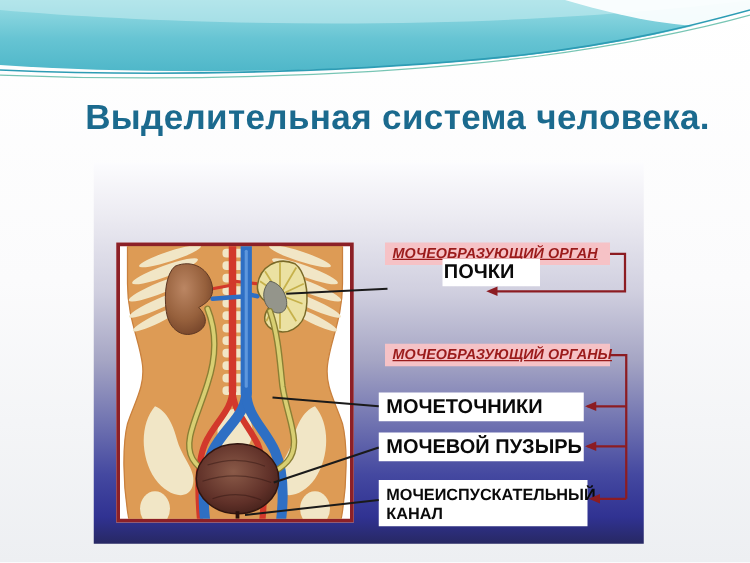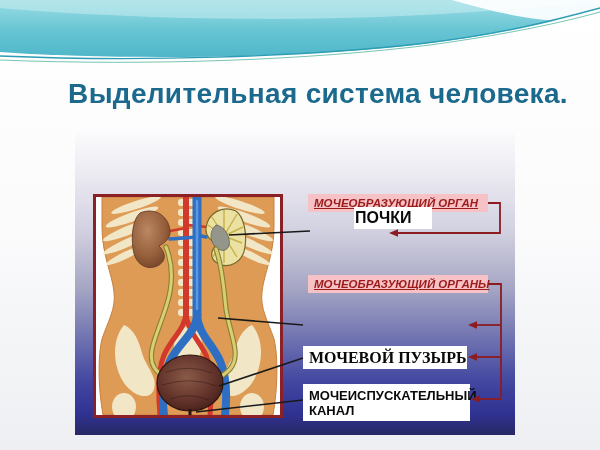--- a/index.html
+++ b/index.html
@@ -43,21 +43,21 @@
   }
   .cat1{left:233px;top:64px;}
   .cat2{left:233px;top:145px;}
   .organ-box{
     position:absolute;background:#ffffff;color:#0a0a0a;
     box-sizing:border-box;display:flex;align-items:center;
     font-weight:bold;white-space:nowrap;
   }
   .box-kidneys{left:235px;top:77px;width:78px;height:22px;padding-left:1px;font-size:16px;margin-left:44px;}
   .box-ureters{left:228px;top:184px;width:164px;height:23px;padding-left:6px;font-size:16px;}
-  .box-bladder{left:228px;top:216px;width:164px;height:23px;padding-left:6px;font-size:16px;font-family:Liberation Serif, serif;}
+  .box-bladder{left:228px;top:216px;width:164px;height:23px;padding-left:6px;font-size:16px;}
   .box-urethra{
     left:228px;top:254px;width:167px;height:37px;padding-left:6px;
     font-size:13px;line-height:15px;white-space:normal;
   }
   .connectors{
     position:absolute;left:0;top:0;width:600px;height:450px;
     pointer-events:none;
   }
 </style>
 </head>
@@ -187,20 +187,21 @@
             <path d="M74,202 Q94,195 113,203"></path>
           </g>
           <path d="M94,212 V218" stroke="#2a120d" stroke-width="3"></path>
         </g>
       </svg>
     </div>
 
     <div class="cat-label cat1">МОЧЕОБРАЗУЮЩИЙ ОРГАН</div>
     <div class="organ-box box-kidneys">ПОЧКИ</div>
     <div class="cat-label cat2">МОЧЕОБРАЗУЮЩИЙ ОРГАНЫ</div>
+    <div class="organ-box box-ureters">МОЧЕТОЧНИКИ</div>
     <div class="organ-box box-bladder">МОЧЕВОЙ ПУЗЫРЬ</div>
     <div class="organ-box box-urethra">МОЧЕИСПУСКАТЕЛЬНЫЙ КАНАЛ</div>
   </div>
 
   <svg class="connectors" viewBox="0 0 600 450">
 
     <g stroke="#1a1a1a" stroke-width="1.6" fill="none">
       <path d="M229,235 L310,231"></path>
       <path d="M218,318 L303,325"></path>
       <path d="M219,386 L303,358"></path>

